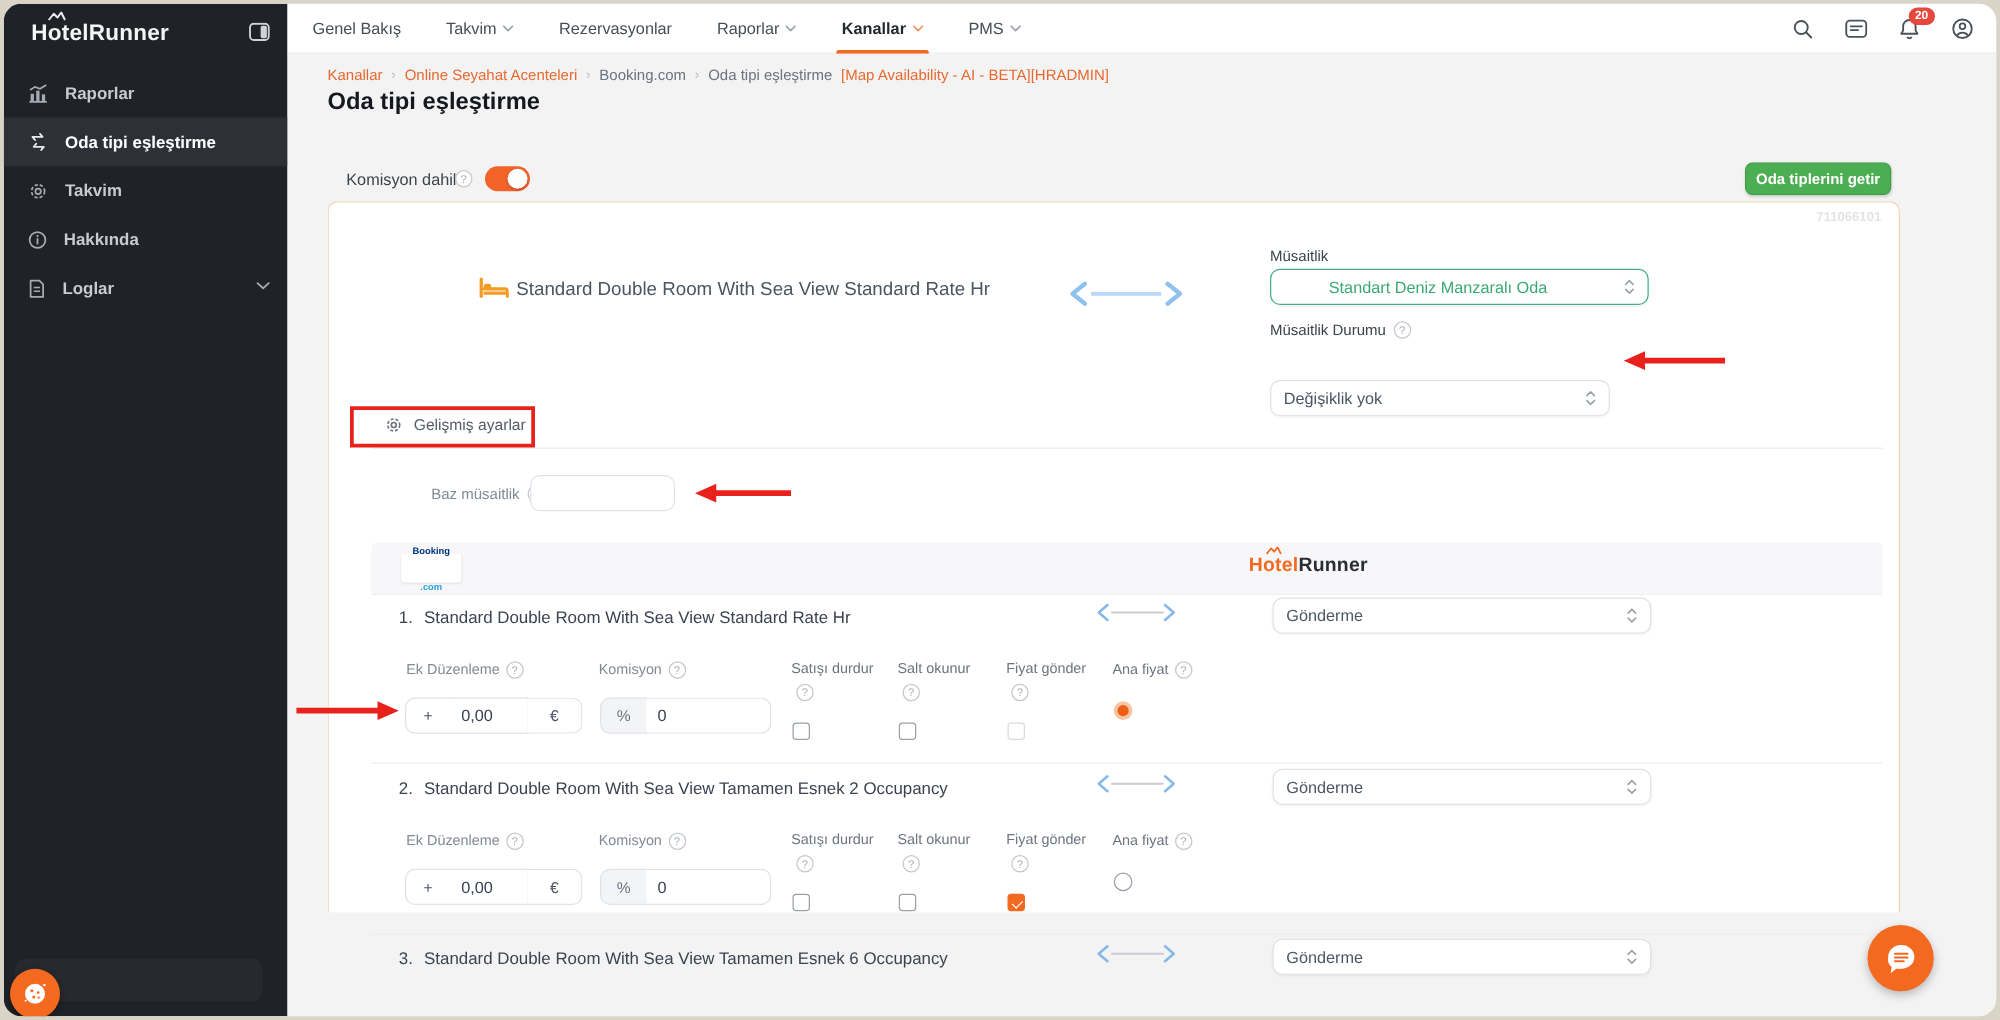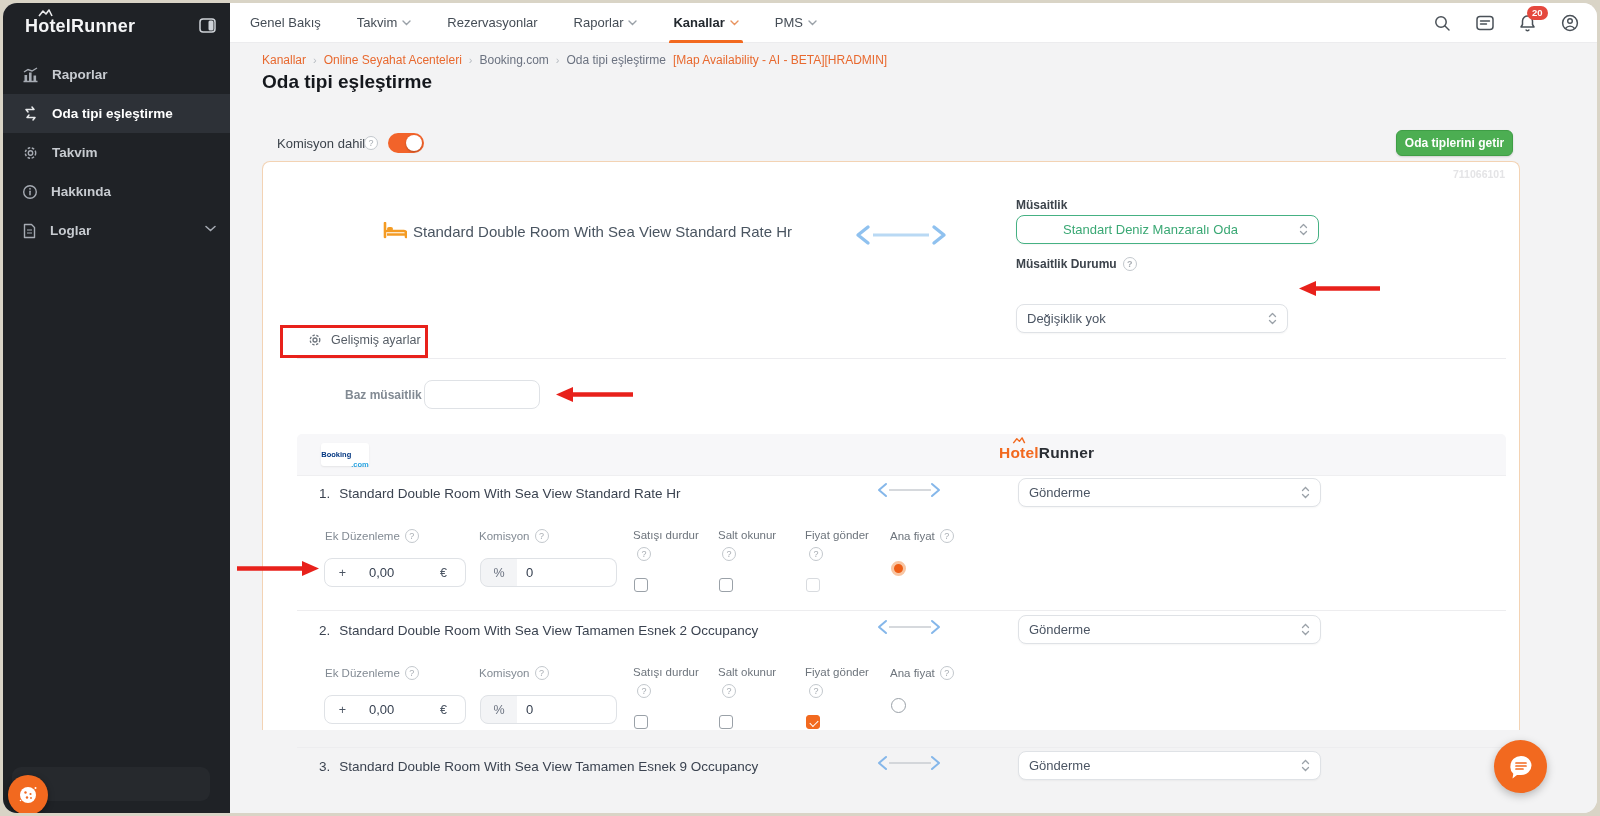--- a/index.html
+++ b/index.html
@@ -51,31 +51,31 @@
   .toggle.on { background:#f2632a; }
   .toggle.on .knob { left:18px; }
   .fetch-btn { position:absolute; left:1166px; top:87px; width:117px; height:26px; background:#4cae52; border:1px solid #3f9e46; border-radius:6px; color:#fff; font-size:12px; font-weight:700; display:flex; align-items:center; justify-content:center; cursor:pointer; box-shadow:0 1px 2px rgba(0,0,0,.15); }
 
   
   .card { position:absolute; left:32px; top:118px; width:1258px; height:569px; background:#fff; border:1px solid #f3d3b4; border-bottom:none; border-radius:8px 8px 0 0; }
   .card-ref { position:absolute; right:14px; top:6px; font-size:10.5px; color:#e4e4e6; font-weight:700; }
   .bed-ic { position:absolute; left:120px; top:60px; }
   .ota-room { position:absolute; left:150px; top:61px; font-size:15px; color:#4a5561; }
   .arrow-big { position:absolute; left:592px; top:62px; }
-  .fld-label { position:absolute; font-size:12px; color:#3c434b; display:flex; gap:6px; align-items:center;font-weight:bold; }
+  .fld-label { position:absolute; font-size:12px; color:#3c434b; display:flex; gap:6px; align-items:center; }
   .sel { position:absolute; height:29px; background:#fff; border:1px solid #dfe2e6; border-radius:8px; display:flex; align-items:center; padding:0 10px; font-size:13px; color:#4b5563; cursor:pointer; box-shadow:0 1px 2px rgba(0,0,0,.04); }
   .sel .sel-txt { flex:1; overflow:hidden; white-space:nowrap; }
   .sel-green { border-color:#45b183; color:#3aa874;padding-left:46px; }
   .ti { position:absolute; height:29px; border:1px solid #dfe2e6; border-radius:8px; background:#fff; font-size:13px; color:#374151; padding:0 9px; font-family:"Liberation Sans",sans-serif; }
 
   .adv-row { position:absolute; left:45px; top:171px; display:flex; align-items:center; gap:9px; font-size:12.5px; color:#565d66; cursor:pointer; }
   .adv-divider { position:absolute; left:34px; top:196px; width:1209px; height:1px; background:#ececef; }
 
   .band { position:absolute; left:34px; top:272px; width:1209px; height:42px; background:#f7f7f9; border-radius:5px 5px 0 0; border-bottom:1px solid #efeff1; }
-  .booking-chip { position:absolute; left:24px; top:9px; width:48px; height:23px; background:#fff; border-radius:3px; box-shadow:0 1px 2px rgba(0,0,0,.08); display:flex; align-items:center; justify-content:center; font-size:7.5px; font-weight:700; white-space:nowrap; }
+  .booking-chip { position:absolute; left:24px; top:9px; width:48px; height:23px; background:#fff; border-radius:3px; box-shadow:0 1px 2px rgba(0,0,0,.08); display:flex; align-items:center; justify-content:center; font-size:7.5px; font-weight:700; white-space:nowrap;flex-direction:column; }
   .bk1 { color:#003580; } .bk2 { color:#29a3e0;margin-top:20px; }
   .band .hr-logo { left:702px; top:11px; font-size:15.5px; }
   .band .lg-h { color:#f2691f; } .band .lg-r { color:#2b2f35; }
 
   .row-name { position:absolute; font-size:13.5px; color:#3b4350; display:flex; gap:9px; }
   .row-divider { position:absolute; left:34px; width:1209px; height:1px; background:#ededef; }
   .col-label { position:absolute; font-size:11.5px; color:#828a93; white-space:nowrap; display:flex; gap:5px; align-items:center; }
   .grp-box { position:absolute; height:29px; border:1px solid #dfe2e6; background:#fff; display:flex; align-items:center; justify-content:center; font-size:12.5px; color:#4b5563; }
   .grp-left { border-radius:8px 0 0 8px; }
   .grp-right { border-radius:0 8px 8px 0; border-left:none; }
@@ -441,21 +441,21 @@
       <input class="ti" style="left: 254px; top: 533px; width: 100px; border-radius: 0px 8px 8px 0px; border-left: none;" value="0">
 
       <div class="cb" style="left:371px; top:553px;"></div>
       <div class="cb" style="left:456px; top:553px;"></div>
       <div class="cb on" style="left:543px; top:553px;"></div>
       <div class="radio" style="left:628px; top:536px;"></div>
       <div class="row-divider" style="top:585px;"></div>
 
       <div class="row-name" style="left:56px; top:597px;">
         <span>3.</span>
-          <span>Standard Double Room With Sea View Tamamen Esnek 9 Occupancy</span>
+          <span>Standard Double Room With Sea View Tamamen Esnek 6 Occupancy</span>
       </div>
       <svg class="ann" style="left:614px; top:593px;" width="64" height="16" viewBox="0 0 64 16">
           <path d="M9 2 L2 8 L9 14" fill="none" stroke="#85b7ea" stroke-width="2" stroke-linecap="round" stroke-linejoin="round"></path>
           <path d="M12 8 h42" stroke="#c9cdd2" stroke-width="1.6"></path>
           <path d="M55 2 L62 8 L55 14" fill="none" stroke="#85b7ea" stroke-width="2" stroke-linecap="round" stroke-linejoin="round"></path>
         </svg>
       <div class="sel" style="left:755px; top:589px; width:303px;">
         <span class="sel-txt">Gönderme</span>
         <svg width="9" height="13" viewBox="0 0 9 13">
             <path d="M1.5 4.5 L4.5 1.5 L7.5 4.5" fill="none" stroke="#9aa1a8" stroke-width="1.3" stroke-linecap="round"></path>

